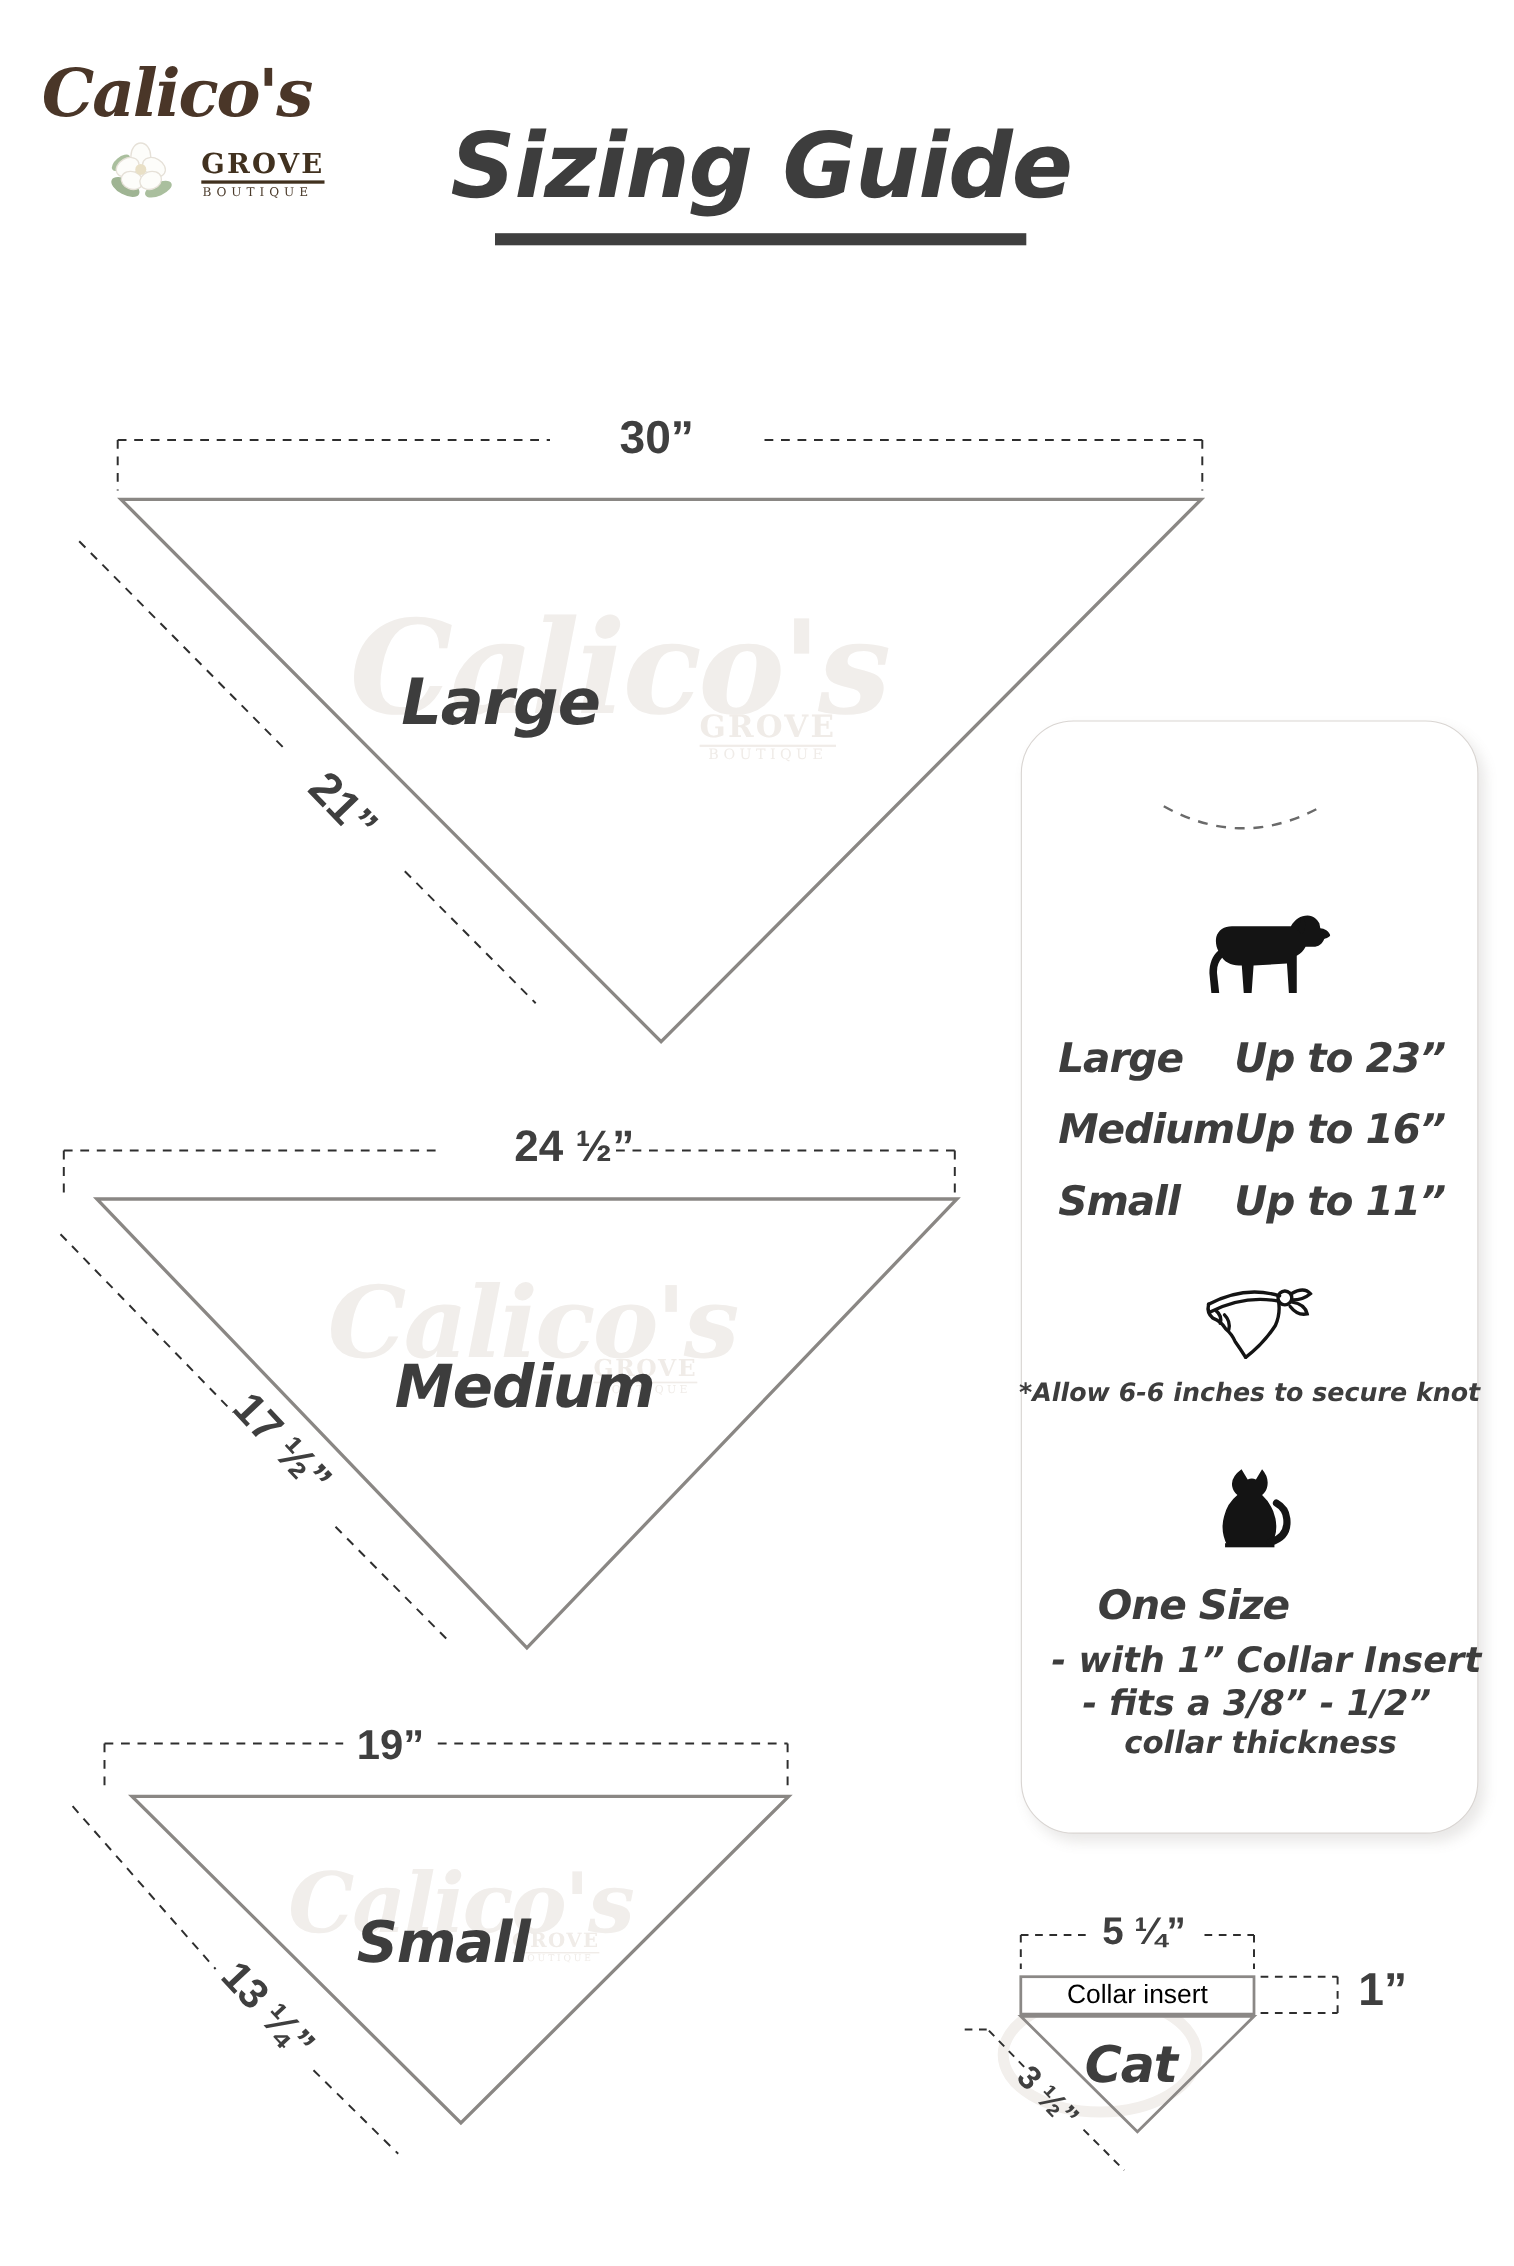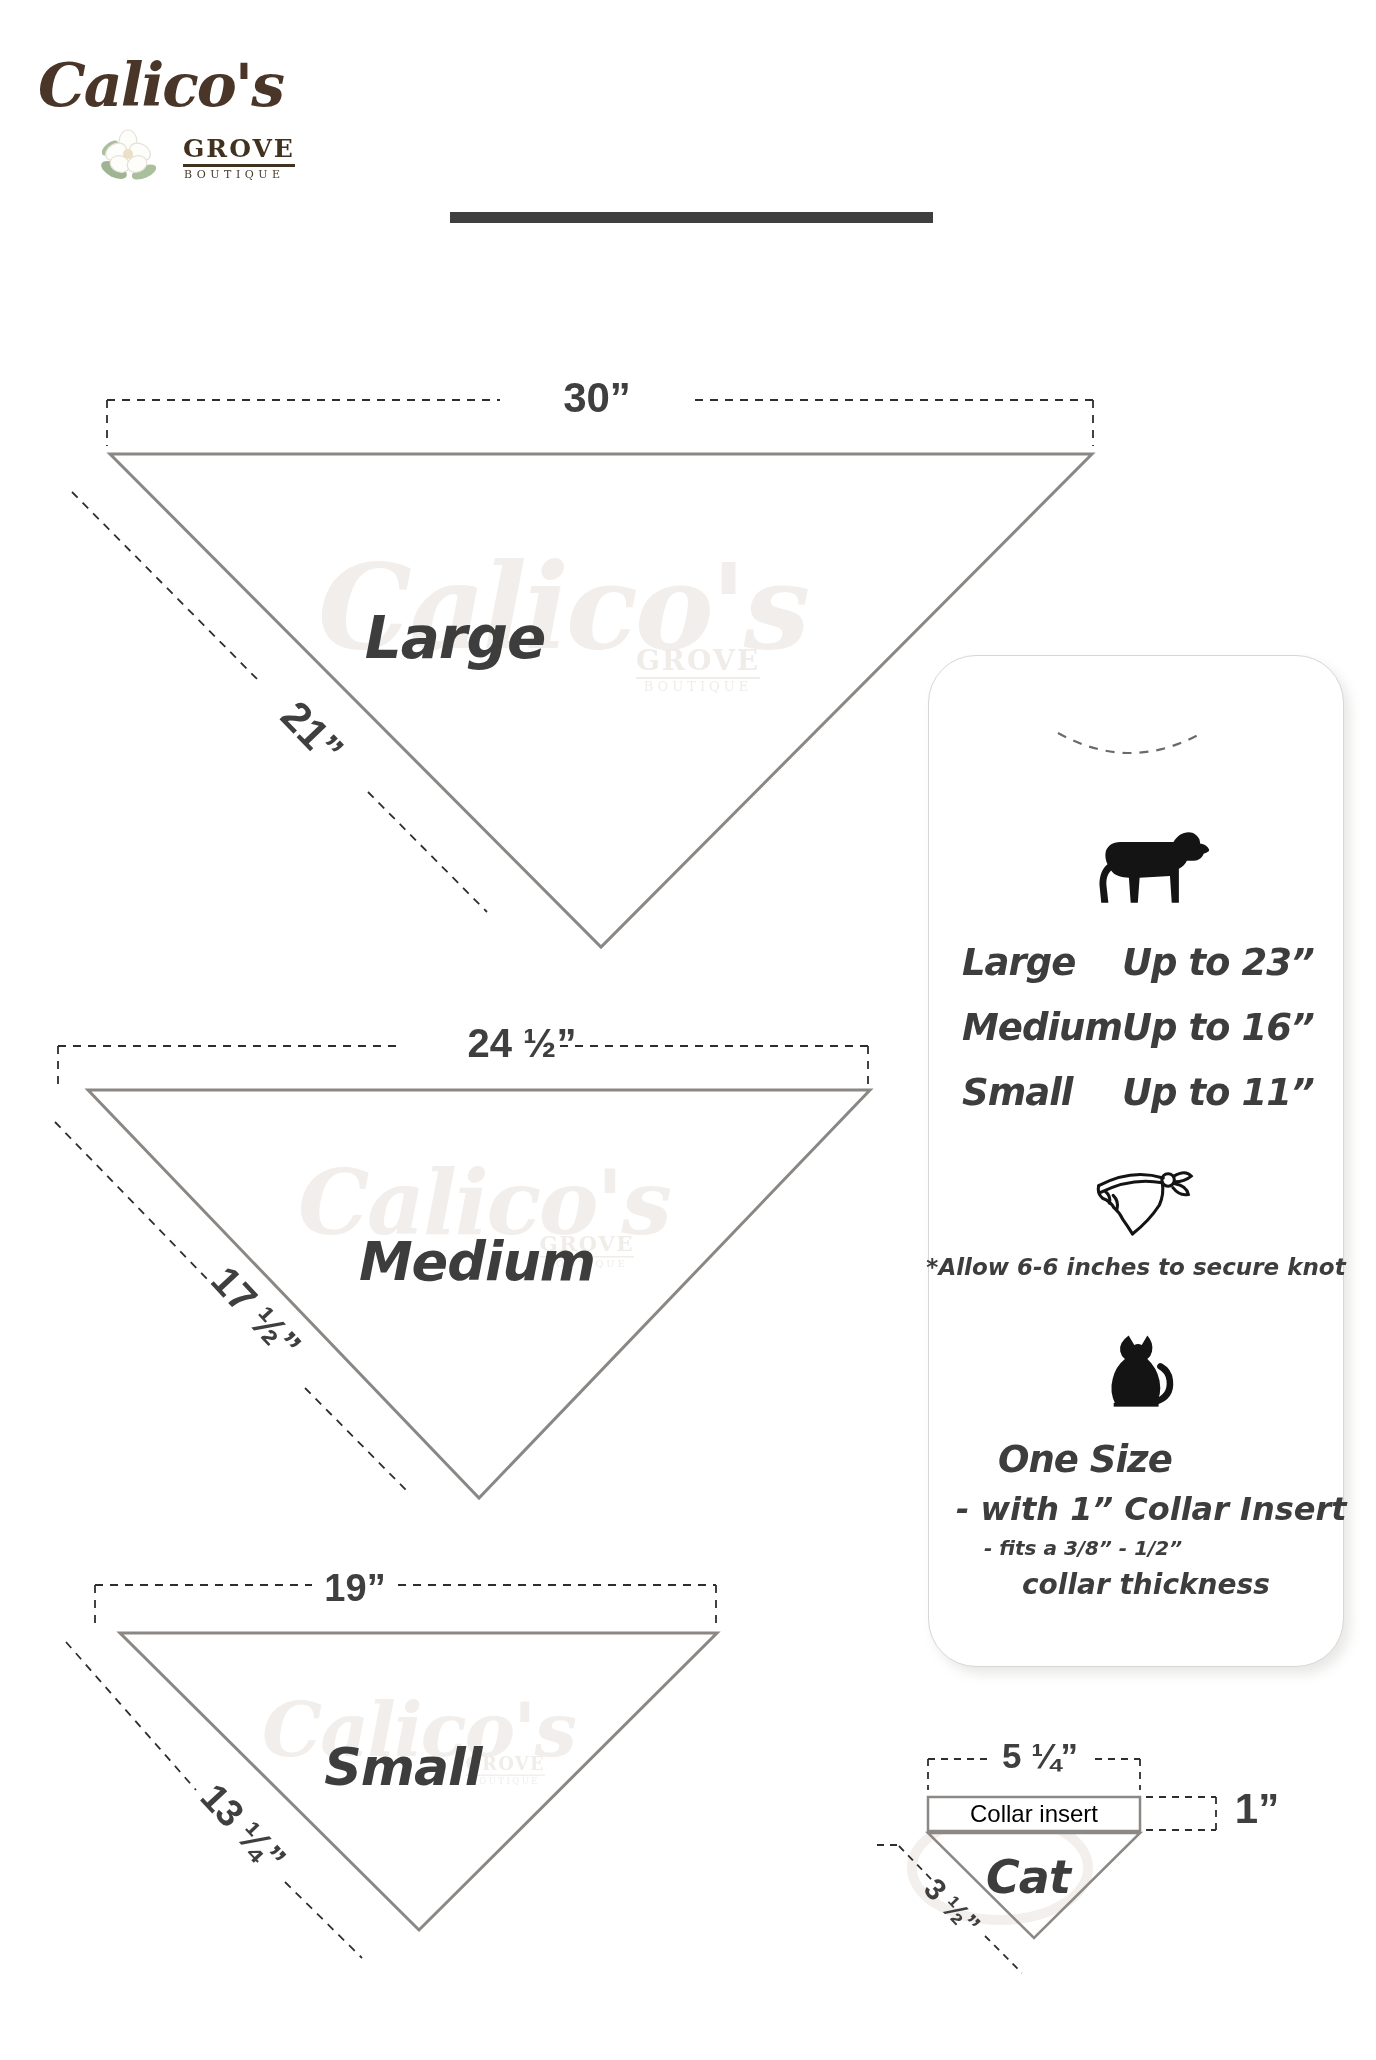--- a/index.html
+++ b/index.html
@@ -140,20 +140,21 @@
         <ellipse cx="42" cy="26" rx="11" ry="8" transform="rotate(30 42 26)"></ellipse>
         <ellipse cx="22" cy="38" rx="10" ry="8" transform="rotate(20 22 38)"></ellipse>
         <ellipse cx="39" cy="38" rx="10" ry="8" transform="rotate(-20 39 38)"></ellipse>
       </g>
       <circle cx="30" cy="28" r="5" fill="#e9e0c6"></circle>
     </g>
   </svg>
   <div class="logo-grove txt-layer abs">GROVE</div>
   <div class="logo-boutique txt-layer abs">BOUTIQUE</div>
 
+  <div class="label script title txt-layer">Sizing Guide</div>
   <div class="title-underline txt-layer"></div>
 
   <div class="label meas txt-layer" style="left:597px;top:398px;font-size:42px;">30”</div>
   <div class="label meas rot46 txt-layer" style="left:312px;top:733px;font-size:42px;">21”</div>
   <div class="label script txt-layer" style="left:455px;top:638px;font-size:58px;">Large</div>
 
   <div class="label meas txt-layer" style="left:482px;top:1043px;font-size:40px;margin-left:40px;">24 ½”</div>
   <div class="label meas rot47 txt-layer" style="left:256px;top:1313px;font-size:40px;">17 ½”</div>
   <div class="label script txt-layer" style="left:477px;top:1261px;font-size:54px;">Medium</div>
 
@@ -191,21 +192,21 @@
   <div class="label script txt-layer" style="left:1136px;top:1267px;font-size:23px;letter-spacing:0;">*Allow 6-6 inches to secure knot</div>
 
   <svg class="icon" style="left:1099px;top:1330px;" width="78" height="86" viewBox="0 0 80 92">
     <path fill="#141414" d="M30 6 L36 16 Q40 14 44 16 L50 6 Q57 14 55 23 Q54 28 50 31 Q60 40 63 54 Q66 70 58 80 L16 80 Q9 66 13 52 Q16 39 26 31 Q22 28 21 23 Q19 14 30 6 Z"></path>
     <path fill="none" stroke="#141414" stroke-width="7" stroke-linecap="round" d="M58 77 Q76 72 74 54 Q73 44 64 39"></path>
     <rect x="14" y="78" width="48" height="4" fill="#141414"></rect>
   </svg>
 
   <div class="left-label script txt-layer" style="left:962px;top:1459px;font-size:37px;margin-left:36px;">One Size</div>
   <div class="left-label script txt-layer" style="left:956px;top:1509px;font-size:32px;letter-spacing:0;">- with 1” Collar Insert</div>
-  <div class="left-label script txt-layer" style="left:984px;top:1548px;font-size:20px;letter-spacing:0;">- fits a 3/8” - 1/2”</div>
+  <div class="left-label script txt-layer" style="left:984px;top:1548px;font-size:32px;letter-spacing:0;">- fits a 3/8” - 1/2”</div>
   <div class="left-label script txt-layer" style="left:1022px;top:1584px;font-size:28px;letter-spacing:0;">collar thickness</div>
 
   <div class="label meas txt-layer" style="left:1040px;top:1756px;font-size:35px;">5 ¼”</div>
   <div class="label txt-layer" style="left:1034px;top:1814px;font-size:24px;color:#000000;">Collar insert</div>
   <div class="label meas txt-layer" style="left:1257px;top:1809px;font-size:42px;">1”</div>
   <div class="label script txt-layer" style="left:1028px;top:1877px;font-size:46px;">Cat</div>
   <div class="label meas rot46 txt-layer" style="left:952px;top:1907px;font-size:30px;">3 ½”</div>
 
 </div>
 

